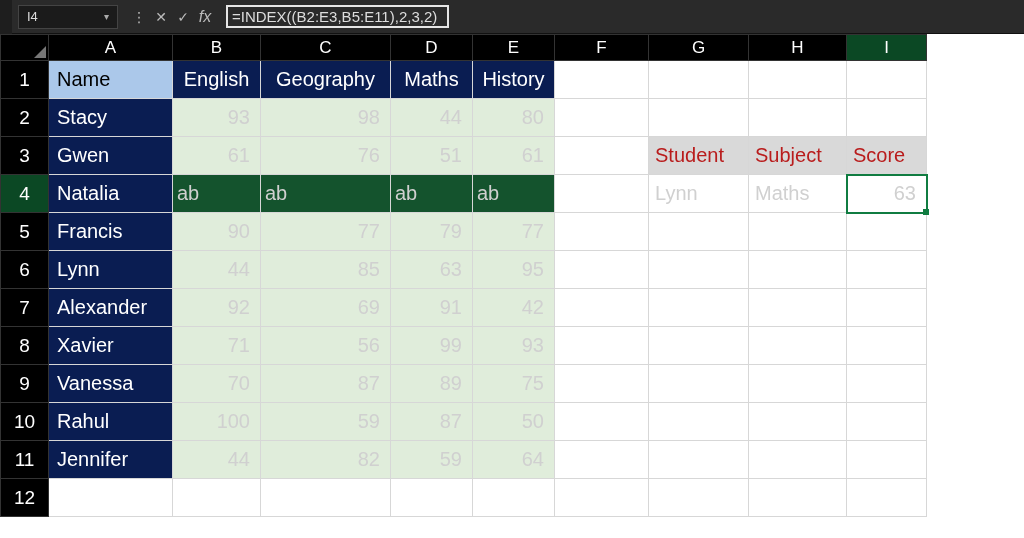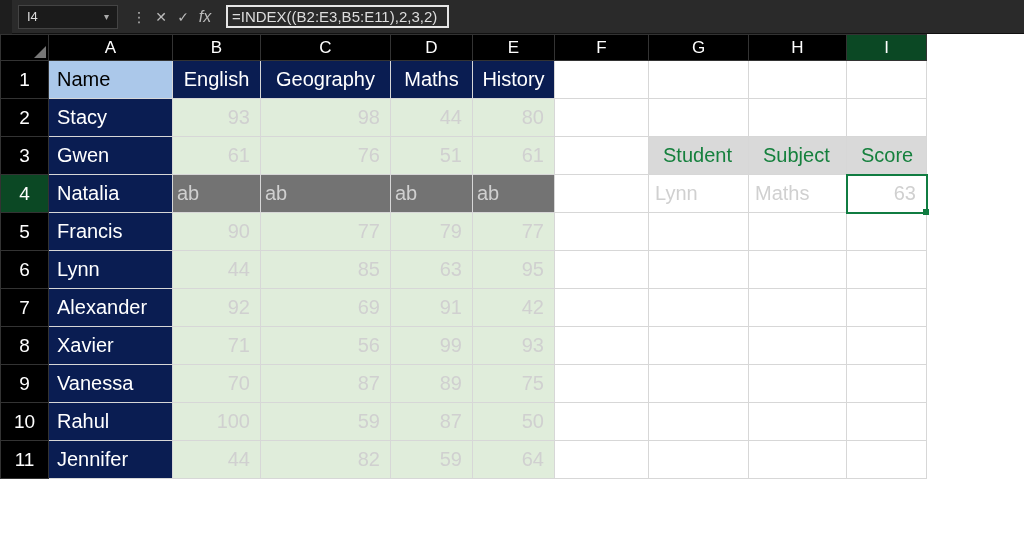--- a/index.html
+++ b/index.html
@@ -137,28 +137,28 @@
   color: #fff;
   text-align: center;
   font-size: 20px;
 }
 .namecol.selname { background: #abc8ea; color: #000; }
 .datacell {
   background: #e0eddb;
   text-align: right;
   padding-right: 10px;
 }
-.abrow .datacell { background: #737373; text-align: left; padding-left: 4px;}
+.abrow .datacell { background: #14532d; text-align: left; padding-left: 4px;}
 .plain { background: #fff; }
 
 .lookup-hdr {
   background: #d9d9d9;
-  color: #15803d;
+  color: #b91c1c;
   text-align: left;
-  padding-left: 14px;
+  padding-left: 6px;
   font-size: 20px;
 }
 .lookup-val {
   background: #fff;
   text-align: left;
   padding-left: 6px;
   font-size: 20px;
 }
 .result-cell {
   outline: 2px solid #107c41;
@@ -367,15 +367,27 @@
     <td class="cell datacell">44</td>
     <td class="cell datacell">82</td>
     <td class="cell datacell">59</td>
     <td class="cell datacell">64</td>
     <td class="cell plain"></td>
     <td class="cell plain"></td>
     <td class="cell plain"></td>
     <td class="cell plain"></td>
   </tr>
 
+  <tr>
+    <td class="rownum">12</td>
+    <td class="cell plain"></td>
+    <td class="cell plain"></td>
+    <td class="cell plain"></td>
+    <td class="cell plain"></td>
+    <td class="cell plain"></td>
+    <td class="cell plain"></td>
+    <td class="cell plain"></td>
+    <td class="cell plain"></td>
+    <td class="cell plain"></td>
+  </tr>
 </tbody>
     </table>
 </div>
 
 </body></html>

